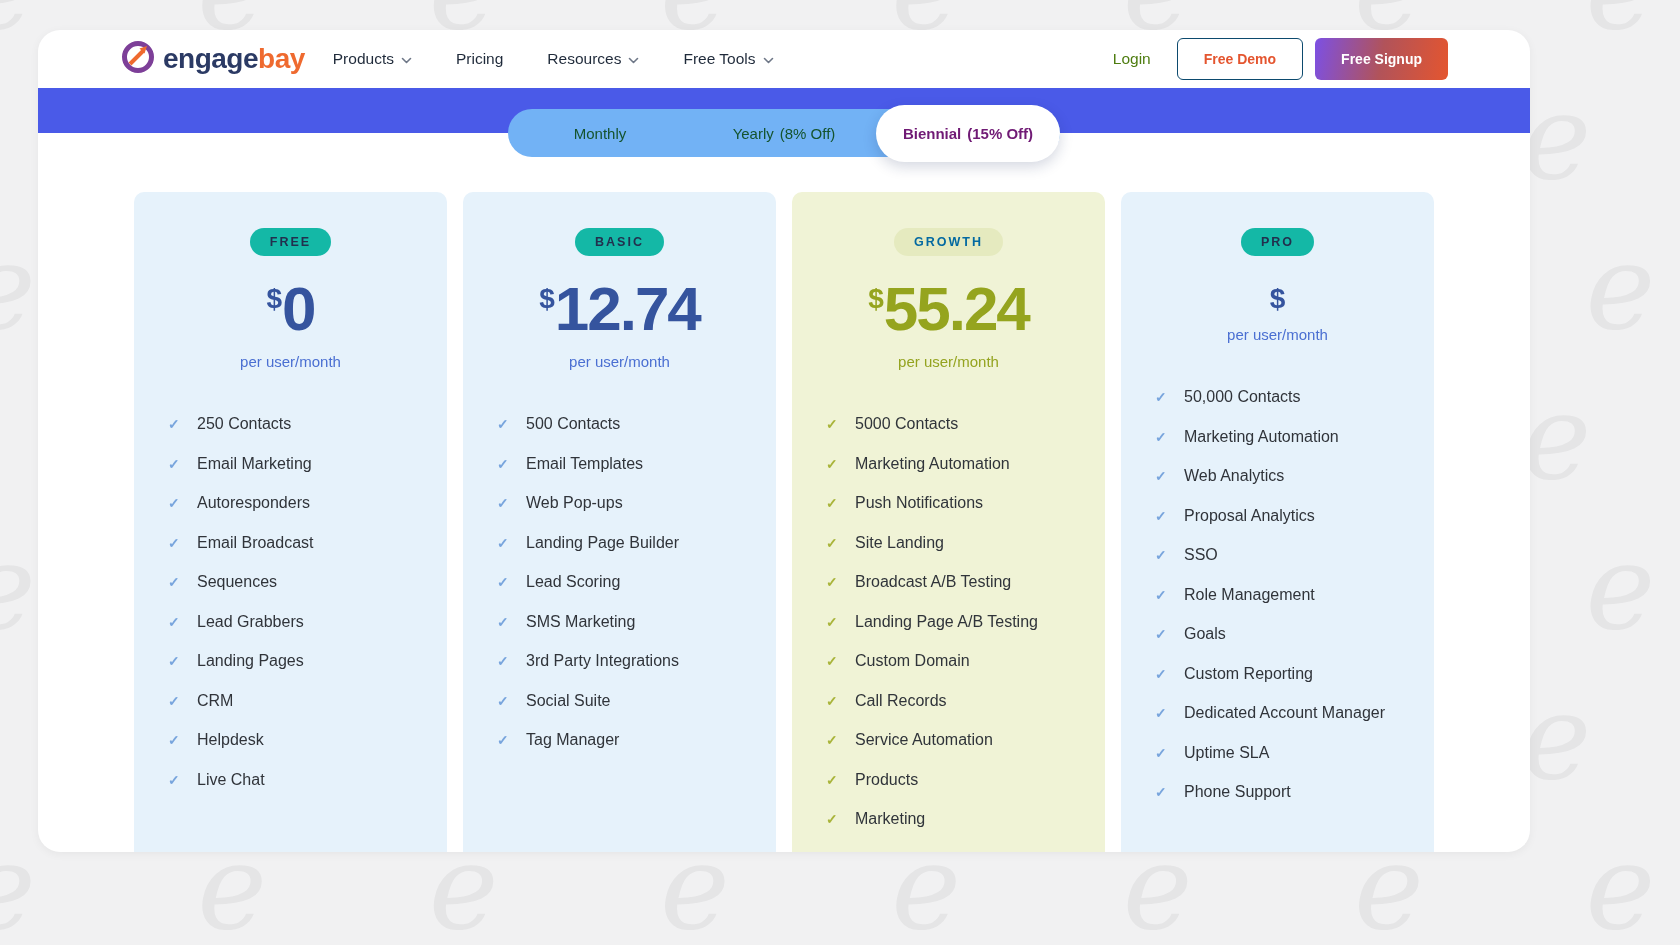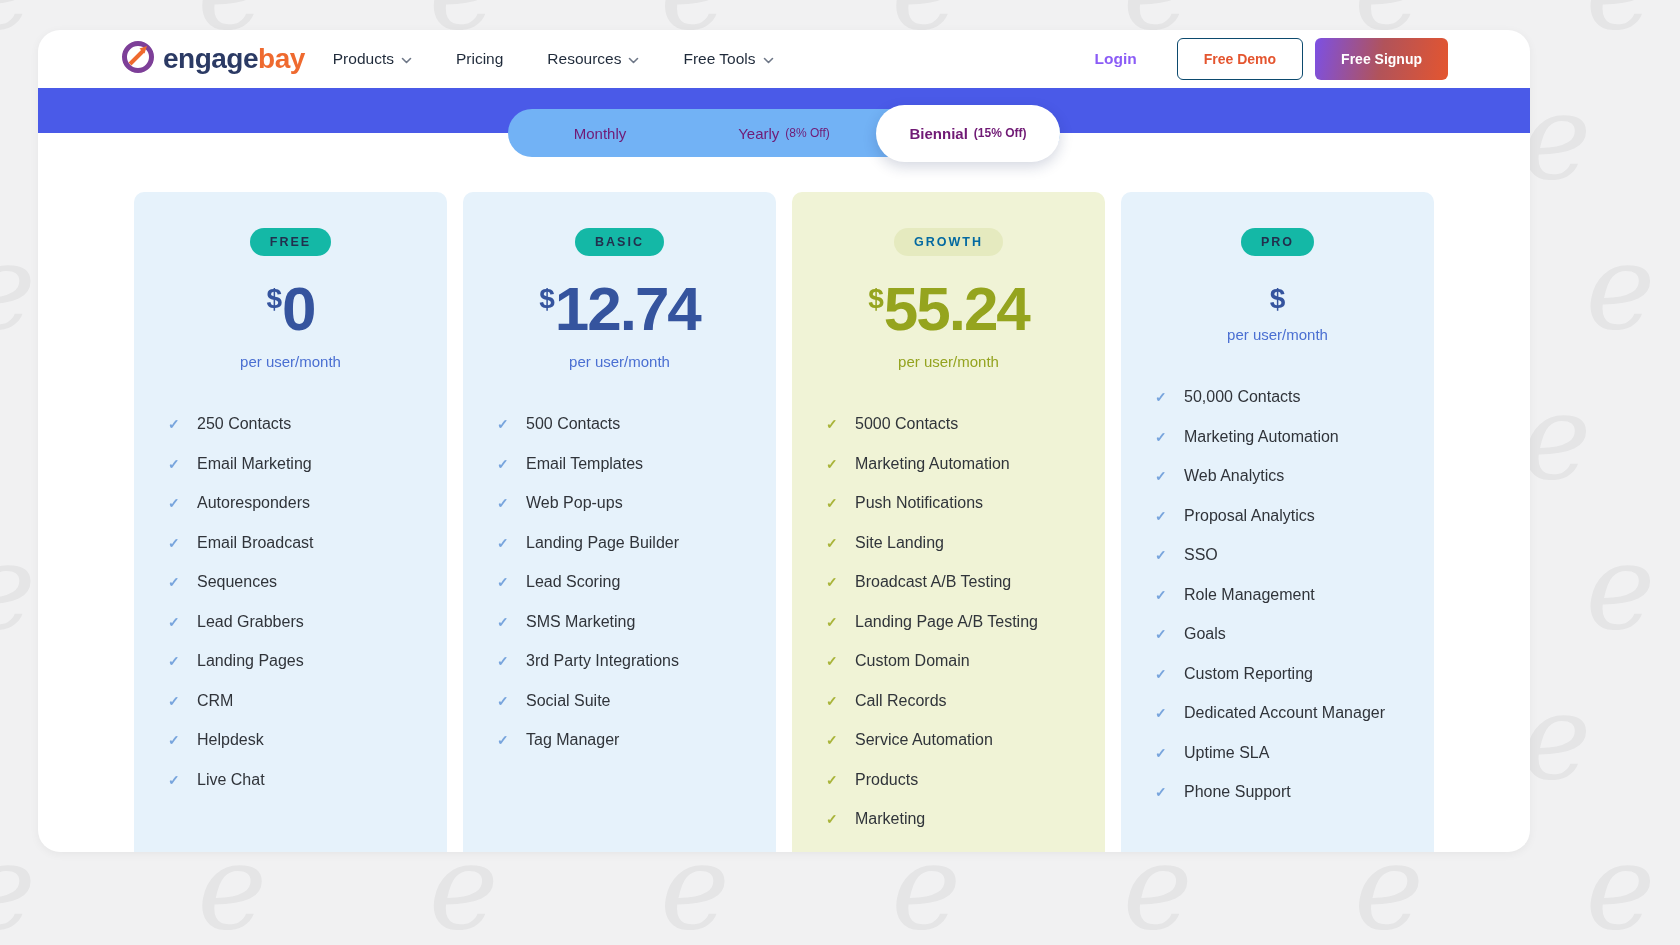--- a/index.html
+++ b/index.html
@@ -47,21 +47,21 @@
   .logo-text { font-size: 28px; font-weight: 700; letter-spacing: -0.5px; }
   .logo-engage { color: #2b3a64; }
   .logo-bay { color: #ef6a2f; }
   nav { display: flex; align-items: center; gap: 44px; margin-left: 28px; }
   .nav-item {
     display: flex; align-items: center; gap: 7px;
     font-size: 15.5px; font-weight: 500; color: #1f2a3a; cursor: pointer;
   }
   .chevron { display: inline-flex; margin-top: 2px; }
   .header-actions { margin-left: auto; display: flex; align-items: center; gap: 12px; }
-  .login { font-size: 15.5px; font-weight: 700; color: #8b5cf6; margin-right: 28px; cursor: pointer; }
+  .login { font-size: 15.5px; font-weight: 400; color: #4d7c0f; margin-right: 14px; cursor: pointer; }
   .btn {
     height: 42px; border-radius: 6px; padding: 0 26px;
     font-size: 14px; font-weight: 700; font-family: inherit; cursor: pointer;
   }
   .btn-demo { background: #ffffff; color: #e4552f; border: 1px solid #0c4a6e; }
   .btn-signup {
     color: #ffffff; border: none;
     background: linear-gradient(100deg, #7c50e4 0%, #b1535a 50%, #e4552f 100%);
   }
 
@@ -71,24 +71,24 @@
     position: absolute; left: 50%; top: 21px; transform: translateX(-50%);
     display: flex; align-items: center;
     height: 48px; border-radius: 999px;
     background: #72b2f5;
     z-index: 2;
   }
   .toggle-option {
     width: 184px; height: 36px;
     display: flex; align-items: center; justify-content: center; gap: 6px;
     background: transparent; border: none; border-radius: 999px;
-    color: #701a75; font-size: 15px; font-weight: 500;
+    color: #14532d; font-size: 15px; font-weight: 500;
     font-family: inherit; cursor: pointer;
   }
-  .toggle-option .note { font-size: 12px; font-weight: 500; }
+  .toggle-option .note { font-size: 15px; font-weight: 500; }
   .toggle-option.selected {
     background: #ffffff; color: #701a75; font-weight: 700;
     height: 57px; margin-top: -4.5px; margin-bottom: -4.5px;
     box-shadow: 0 5px 14px rgba(20, 40, 90, 0.18);
   }
   .toggle-option.selected .note { font-weight: 600; }
 
   
   .plans {
     display: flex; justify-content: center; align-items: stretch;

